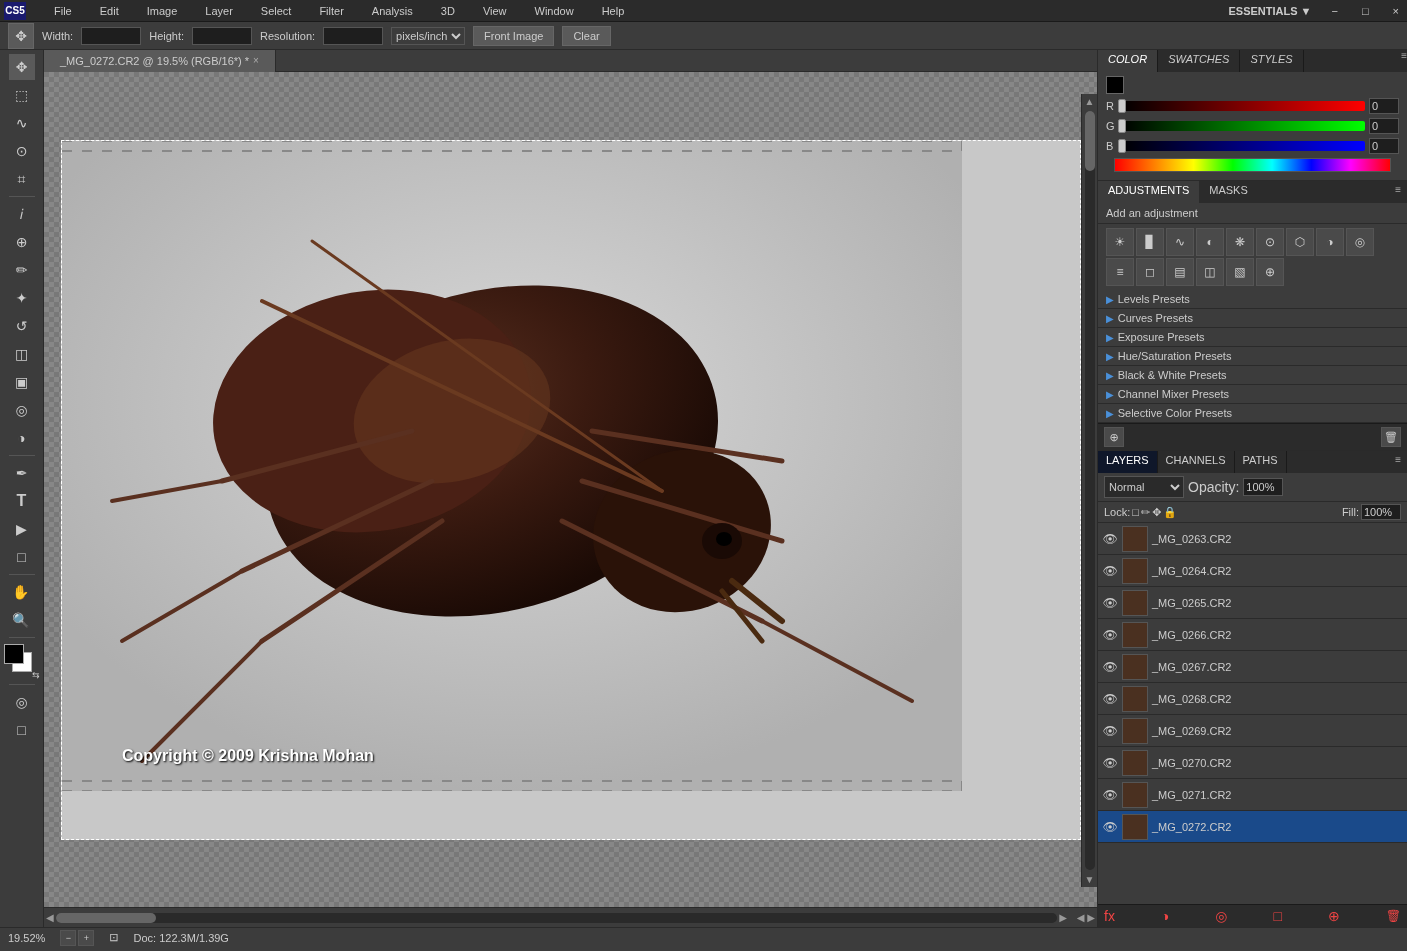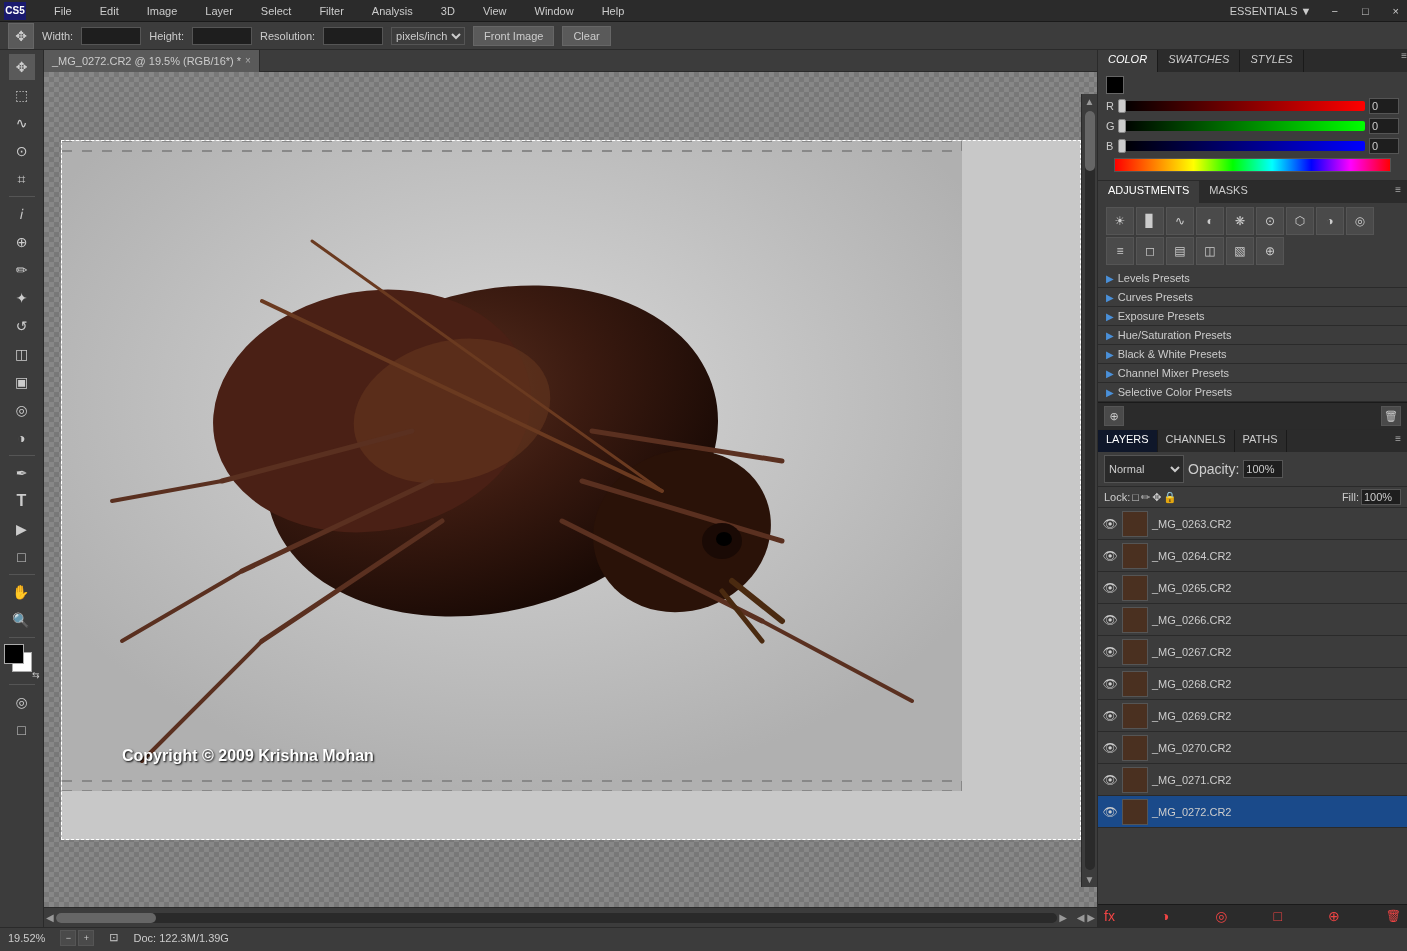--- a/index.html
+++ b/index.html
@@ -3,21 +3,21 @@
   <meta charset="utf-8">
   <style>
     * { margin: 0; padding: 0; box-sizing: border-box; }
     body { width: 1407px; height: 951px; background: #3c3c3c; font-family: Arial, sans-serif; font-size: 11px; color: #ccc; overflow: hidden; }
 
     
     #menu-bar { display: flex; align-items: center; background: #2b2b2b; height: 22px; padding: 0 4px; gap: 16px; border-bottom: 1px solid #1a1a1a; }
     #menu-bar .ps-logo { width: 22px; height: 18px; background: #1a1a6e; display: flex; align-items: center; justify-content: center; color: #fff; font-size: 10px; font-weight: bold; margin-right: 6px; }
     #menu-bar .menu-item { padding: 2px 6px; cursor: pointer; color: #ccc; font-size: 11px; }
     #menu-bar .spacer { flex: 1; }
-    #menu-bar .essentials { color: #ccc; font-size: 11px; display: flex; align-items: flex-start; gap: 4px; }
+    #menu-bar .essentials { color: #ccc; font-size: 11px; display: flex; align-items: flex-start; gap: 4px; font-weight: bold; }
 
     
     #options-bar { display: flex; align-items: center; background: #3c3c3c; height: 28px; padding: 0 8px; gap: 8px; border-bottom: 1px solid #2a2a2a; }
     #options-bar label { color: #ccc; font-size: 11px; }
     #options-bar input[type=text] { width: 60px; height: 18px; background: #1e1e1e; border: 1px solid #555; color: #ccc; font-size: 11px; padding: 0 3px; }
     #options-bar select { height: 18px; background: #3c3c3c; border: 1px solid #555; color: #ccc; font-size: 11px; }
     #options-bar button { height: 20px; padding: 0 10px; background: #5a5a5a; border: 1px solid #666; color: #ccc; font-size: 11px; cursor: pointer; }
 
     
     #main { display: flex; height: calc(951px - 22px - 28px - 24px); }
@@ -25,21 +25,21 @@
     
     #toolbar { width: 44px; background: #3c3c3c; border-right: 1px solid #2a2a2a; display: flex; flex-direction: column; align-items: center; padding-top: 4px; gap: 2px; overflow: hidden; }
     .tool-btn { width: 26px; height: 26px; display: flex; align-items: center; justify-content: center; background: none; border: none; color: #ccc; cursor: pointer; font-size: 14px; }
     .tool-btn:hover, .tool-btn.active { background: #5a5a5a; }
     .tool-divider { width: 26px; height: 1px; background: #555; margin: 2px 0; }
     .color-area { width: 36px; height: 36px; position: relative; margin-top: 2px; }
 
     
     #canvas-area { flex: 1; background: #5a5a5a; position: relative; overflow: hidden; }
     #tab-bar { display: flex; align-items: center; background: #3c3c3c; height: 22px; border-bottom: 1px solid #2a2a2a; }
-    .tab { display: flex; align-items: center; background: #4a4a4a; border-right: 1px solid #2a2a2a; height: 22px; padding: 0 8px; font-size: 11px; color: #ccc; cursor: pointer; gap: 4px; }
+    .tab { display: flex; align-items: center; background: #4a4a4a; border-right: 1px solid #2a2a2a; height: 22px; padding: 0 16px; font-size: 11px; color: #ccc; cursor: pointer; gap: 4px; }
     .tab.active { background: #5a5a5a; }
     .tab-close { font-size: 10px; color: #aaa; cursor: pointer; }
     #canvas-viewport { background: #787878; position: relative; overflow: hidden; height: calc(100% - 22px - 20px); display: flex; align-items: center; justify-content: center; }
     .checkered-bg { position: absolute; top: 0; left: 0; right: 0; bottom: 0; background-image: linear-gradient(45deg, #aaa 25%, transparent 25%), linear-gradient(-45deg, #aaa 25%, transparent 25%), linear-gradient(45deg, transparent 75%, #aaa 75%), linear-gradient(-45deg, transparent 75%, #aaa 75%); background-size: 10px 10px; background-position: 0 0, 0 5px, 5px -5px, -5px 0px; opacity: 0.3; }
     #canvas-content { position: relative; z-index: 1; }
     .canvas-image-area { width: 1020px; height: 700px; background: #c8c8c8; position: relative; display: flex; align-items: center; justify-content: center; overflow: hidden; border: 1px dashed #fff; }
 
     
     #h-scrollbar { height: 20px; background: #3c3c3c; border-top: 1px solid #2a2a2a; display: flex; align-items: center; padding: 0 2px; gap: 2px; }
     #h-scrollbar .scroll-arrow { font-size: 10px; color: #999; cursor: pointer; }
@@ -84,21 +84,21 @@
     .adj-item { display: flex; align-items: center; gap: 4px; padding: 3px 8px; cursor: pointer; border-bottom: 1px solid #2a2a2a; }
     .adj-arrow { color: #4a90d9; font-size: 10px; }
     .adj-label { font-size: 11px; color: #ccc; }
 
     
     #layers-panel { flex: 1; display: flex; flex-direction: column; overflow: hidden; }
     .layers-tabs { display: flex; background: #2b2b2b; height: 22px; }
     .layers-tab { padding: 3px 8px; font-size: 11px; color: #ccc; cursor: pointer; border-right: 1px solid #1a1a1a; }
     .layers-tab.active { background: #0f172a; color: #fff; }
     .layers-controls { display: flex; align-items: center; gap: 4px; padding: 3px 6px; background: #3c3c3c; border-bottom: 1px solid #2a2a2a; }
-    .blend-mode { background: #2a2a2a; border: 1px solid #555; color: #ccc; font-size: 11px; width: 80px; height: 28px; }
+    .blend-mode { background: #2a2a2a; border: 1px solid #555; color: #ccc; font-size: 11px; width: 80px; height: 22px; }
     .opacity-label { color: #ccc; font-size: 14px; }
     .opacity-input { width: 40px; height: 18px; background: #1e1e1e; border: 1px solid #555; color: #ccc; font-size: 11px; padding: 0 2px; }
     .layers-lock { display: flex; align-items: center; gap: 2px; padding: 2px 6px; background: #3c3c3c; border-bottom: 1px solid #2a2a2a; font-size: 11px; color: #ccc; }
     .lock-icon { font-size: 11px; }
     .fill-label { margin-left: auto; }
     .fill-input { width: 40px; height: 16px; background: #1e1e1e; border: 1px solid #555; color: #ccc; font-size: 11px; padding: 0 2px; }
     .layers-list { flex: 1; overflow-y: auto; background: #3c3c3c; }
     .layer-item { display: flex; align-items: center; gap: 4px; padding: 2px 4px; height: 32px; border-bottom: 1px solid #2a2a2a; cursor: pointer; }
     .layer-item.active { background: #1a4a8a; }
     .layer-eye { width: 16px; text-align: center; font-size: 12px; cursor: pointer; }
@@ -319,20 +319,21 @@
       </div>
     </div>
 
     <div id="adjustments-panel">
       <div class="adj-tabs">
         <div class="adj-tab active">ADJUSTMENTS</div>
         <div class="adj-tab">MASKS</div>
         <div style="flex:1;"></div>
         <div style="color:#aaa;cursor:pointer;padding:3px 6px;font-size:10px;">≡</div>
       </div>
+      <div style="padding:4px 8px;font-size:11px;color:#ccc;border-bottom:1px solid #2a2a2a;">Add an adjustment</div>
       <div class="adj-icons">
         <div class="adj-icon" title="Brightness/Contrast">☀</div>
         <div class="adj-icon" title="Levels">▊</div>
         <div class="adj-icon" title="Curves">∿</div>
         <div class="adj-icon" title="Exposure">◐</div>
         <div class="adj-icon" title="Vibrance">❋</div>
         <div class="adj-icon" title="Hue/Saturation">⊙</div>
         <div class="adj-icon" title="Color Balance">⬡</div>
         <div class="adj-icon" title="Black &amp; White">◑</div>
         <div class="adj-icon" title="Photo Filter">◎</div>

